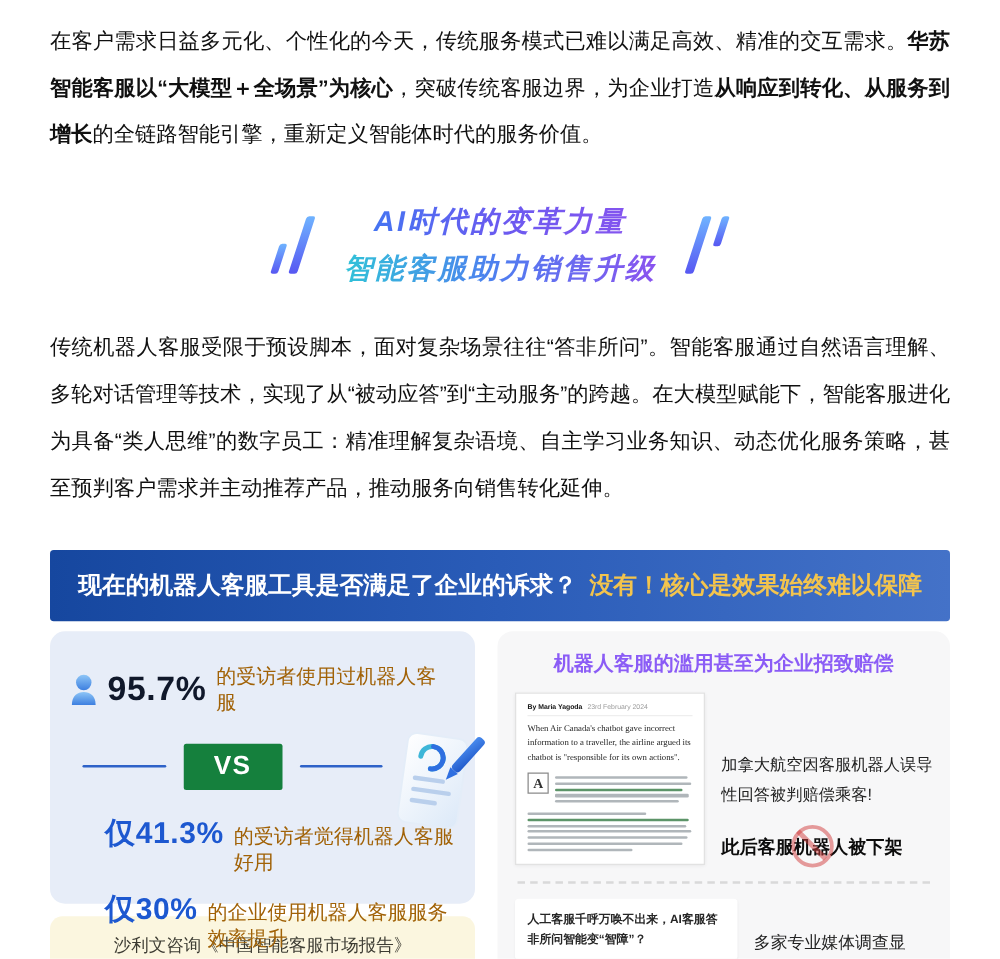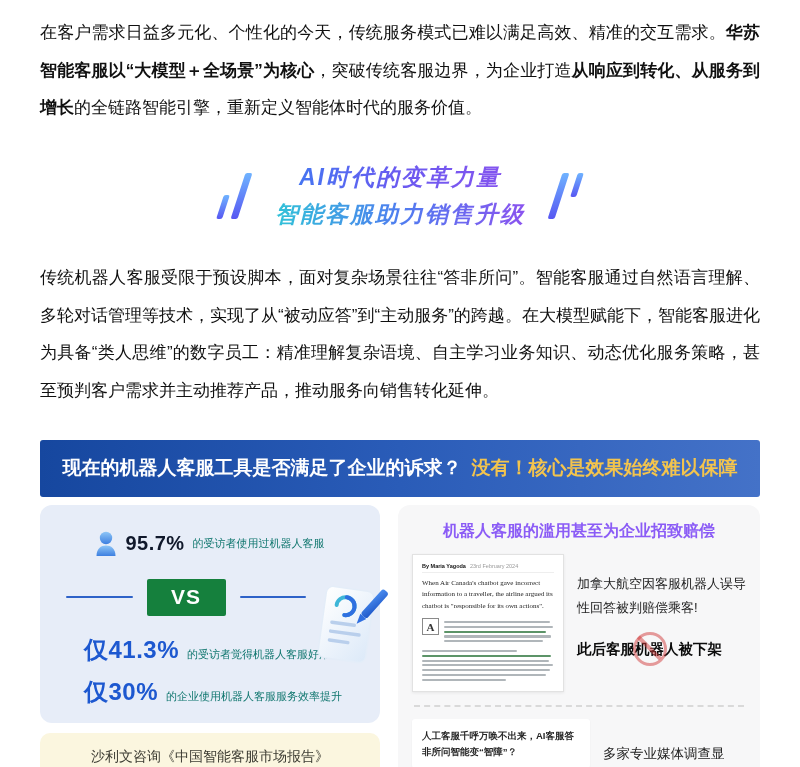--- a/index.html
+++ b/index.html
@@ -41,22 +41,22 @@
   .banner .q { color:#ffffff; }
   .banner .a { color:#f3c44d;font-family:Liberation Serif, serif; }
 
   .columns { display:flex; gap:18px; margin-top:8px; align-items:stretch; }
 
   
   .left-col { width:340px; display:flex; flex-direction:column; gap:10px; }
   .stats-panel { background:#e7edf8; border-radius:12px; padding:26px 16px 22px; position:relative; height:218px; }
   .stat-row1 { display:flex; align-items:center; justify-content:center; gap:8px; }
   .person-icon { width:22px; height:26px; flex:0 0 auto; }
-  .stat-big { font-size:20px; font-weight:bold; color:#10182b; letter-spacing:.5px; }
-  .stat-label { font-size:11px; color:#0f766e; }
+  .stat-big { font-size:27px; font-weight:bold; color:#10182b; letter-spacing:.5px; }
+  .stat-label { font-size:16px; color:#a16207; }
   .vs-row { display:flex; align-items:center; margin:22px 6px 18px 10px; }
   .vs-line { height:2.5px; background:#2e62c8; border-radius:2px; flex:1; }
   .vs-line.right { margin-right:52px; }
   .vs-box { width:79px; height:37px; margin:0 14px; background:#15803d; color:#fff;
             display:flex; align-items:center; justify-content:center;
             font-weight:bold; font-size:21px; border-radius:2px; letter-spacing:1px; }
   .stat-row { display:flex; align-items:baseline; gap:8px; margin:10px 0 0 28px; }
   .stat-blue { font-size:24px; font-weight:bold; color:#1d58d0; letter-spacing:.5px; white-space:nowrap; }
   .clipboard { position:absolute; right:-8px; top:74px; }
   .source-box { background:#fbf6df; border-radius:10px; padding:11px 8px; text-align:center;
@@ -77,21 +77,21 @@
   .body-block { display:flex; gap:5px; }
   .dropcap { width:17px; height:17px; border:1px solid #8a8a8a; color:#333; font-size:11px; font-weight:bold;
              display:flex; align-items:center; justify-content:center; flex:0 0 auto; font-family:"Liberation Serif",serif; }
   .lines { flex:1; }
   .ln { height:2.1px; background:#b0b6ba; border-radius:1px; margin:2.7px 0; }
   .ln.g { background:#5c9468; }
   .ln.full { margin-left:0; }
   .lines-block { margin-top:5px; }
 
   .case-texts { flex:1; padding-top:18px; }
-  .case-text { font-size:13px; line-height:1.85; color:#222; }
+  .case-text { font-size:13px; line-height:1.85; color:#222;margin-top:28px; }
   .case-result { font-weight:bold; font-size:14.5px; color:#0c0c0c; margin-top:20px; position:relative; display:inline-block; }
   .ban-icon { position:absolute; left:56px; top:-8px; width:34px; height:34px;
               border:3.5px solid rgba(210,60,60,.5); border-radius:50%; pointer-events:none; }
   .ban-icon::after { content:""; position:absolute; left:-2px; top:11.5px; width:31px; height:3.5px;
                      background:rgba(210,60,60,.5); transform:rotate(45deg); }
 
   .dashed-divider { border-top:2px dashed #d9d9d9; margin:13px 2px 12px; }
 
   .news-row { display:flex; gap:13px; align-items:flex-start; }
   .news-cards { width:178px; display:flex; flex-direction:column; gap:10px; flex:0 0 auto; }

